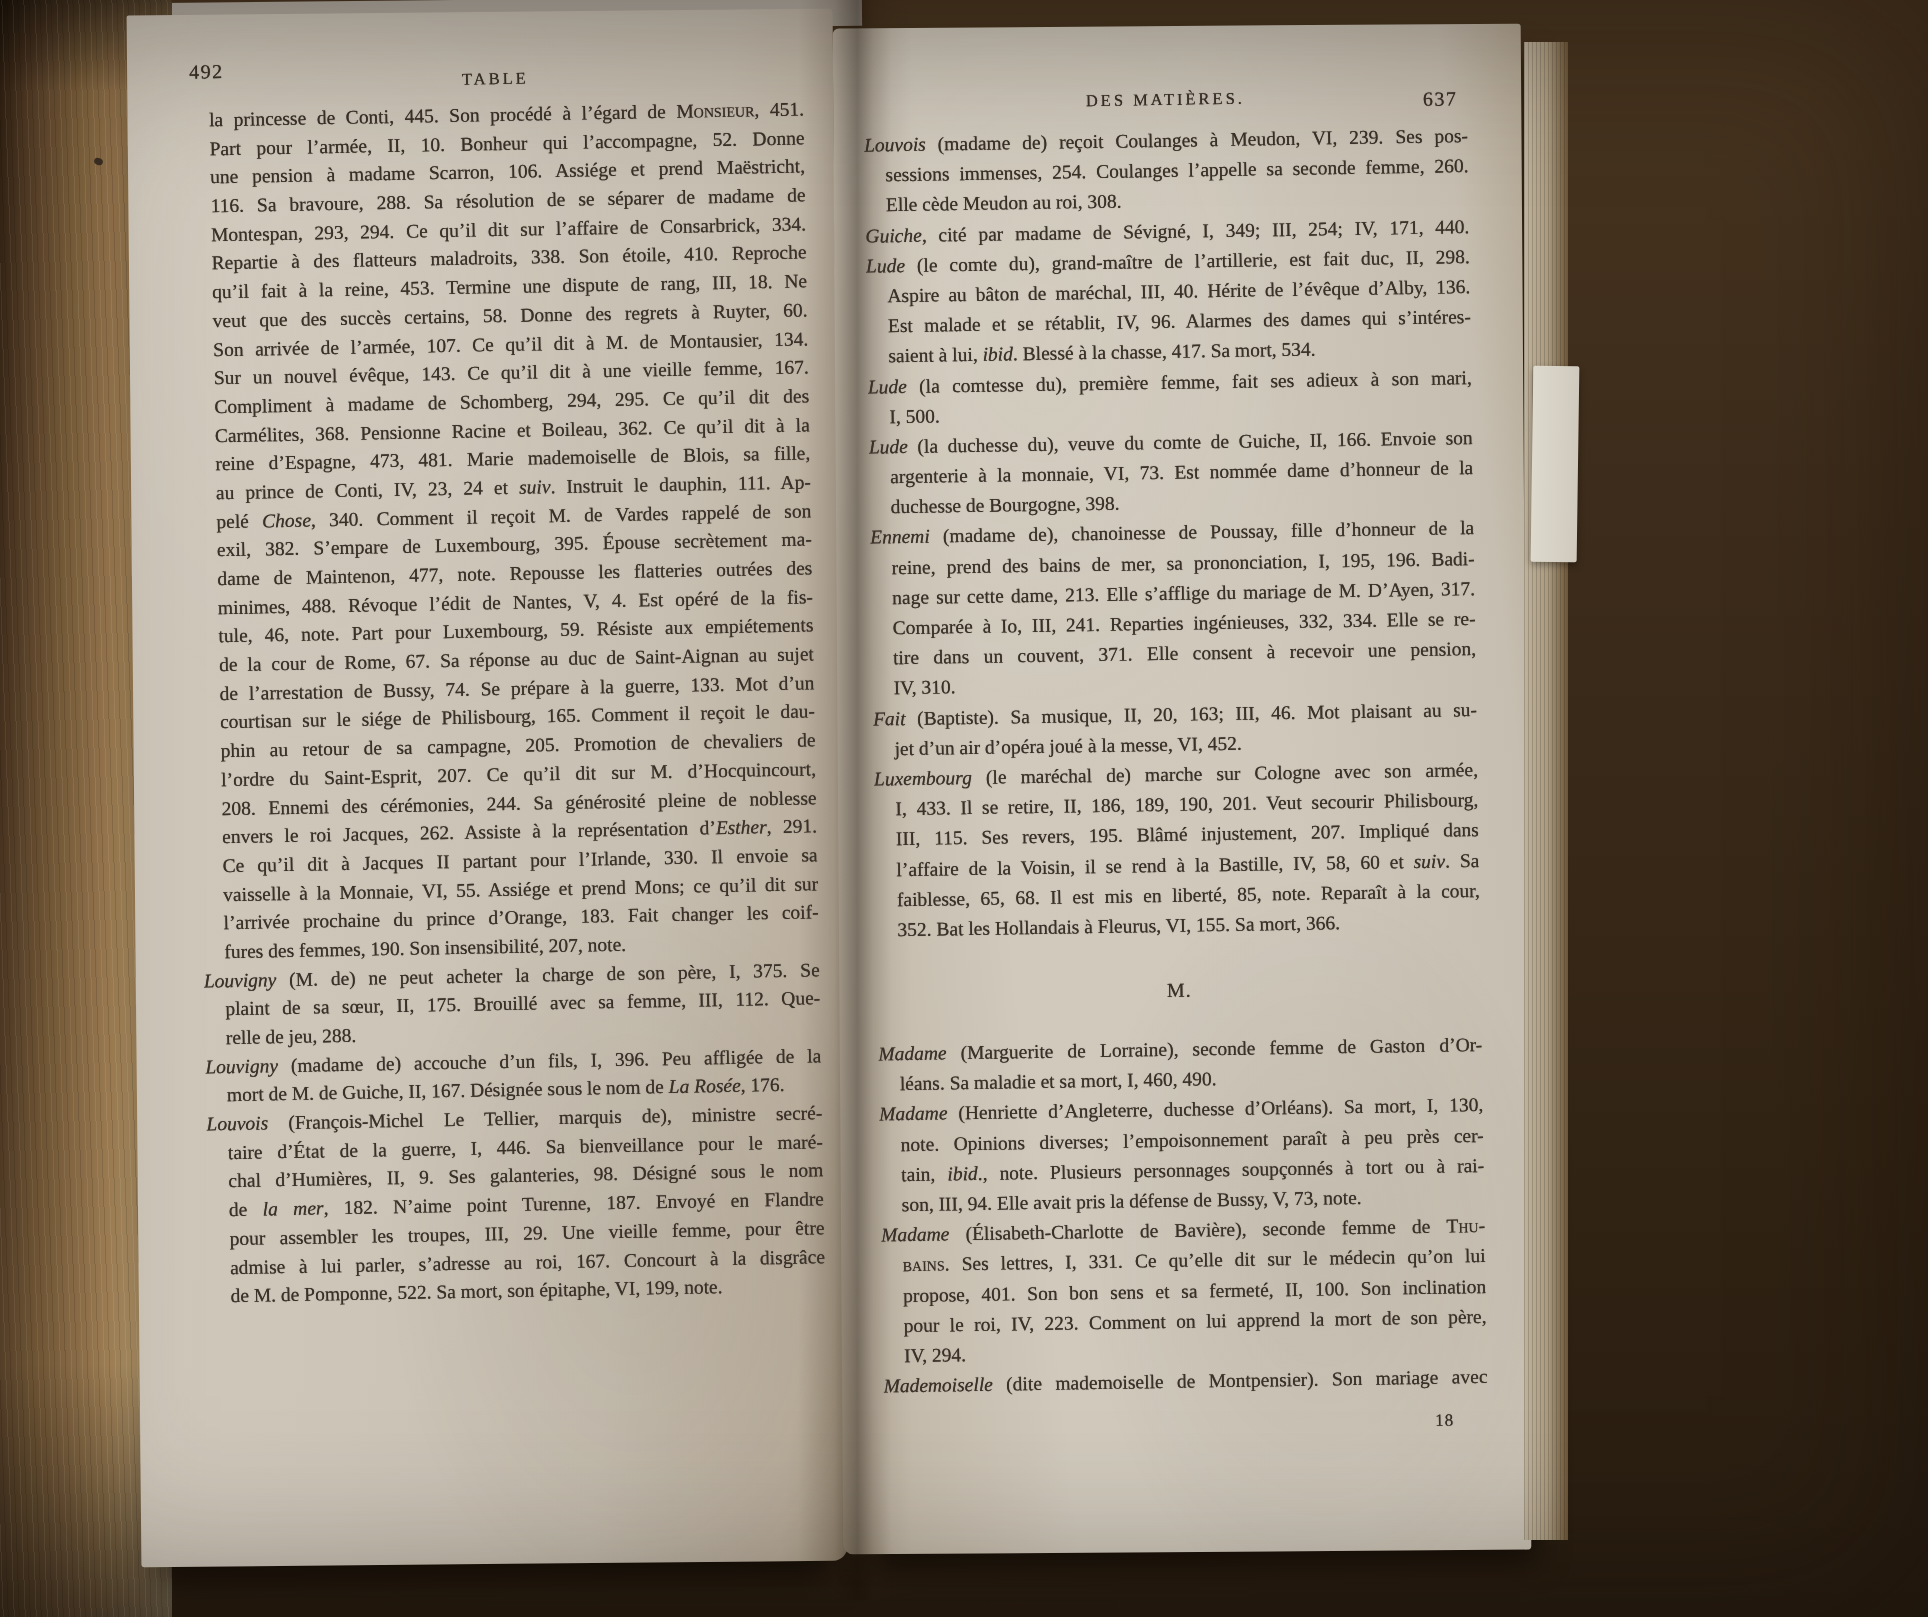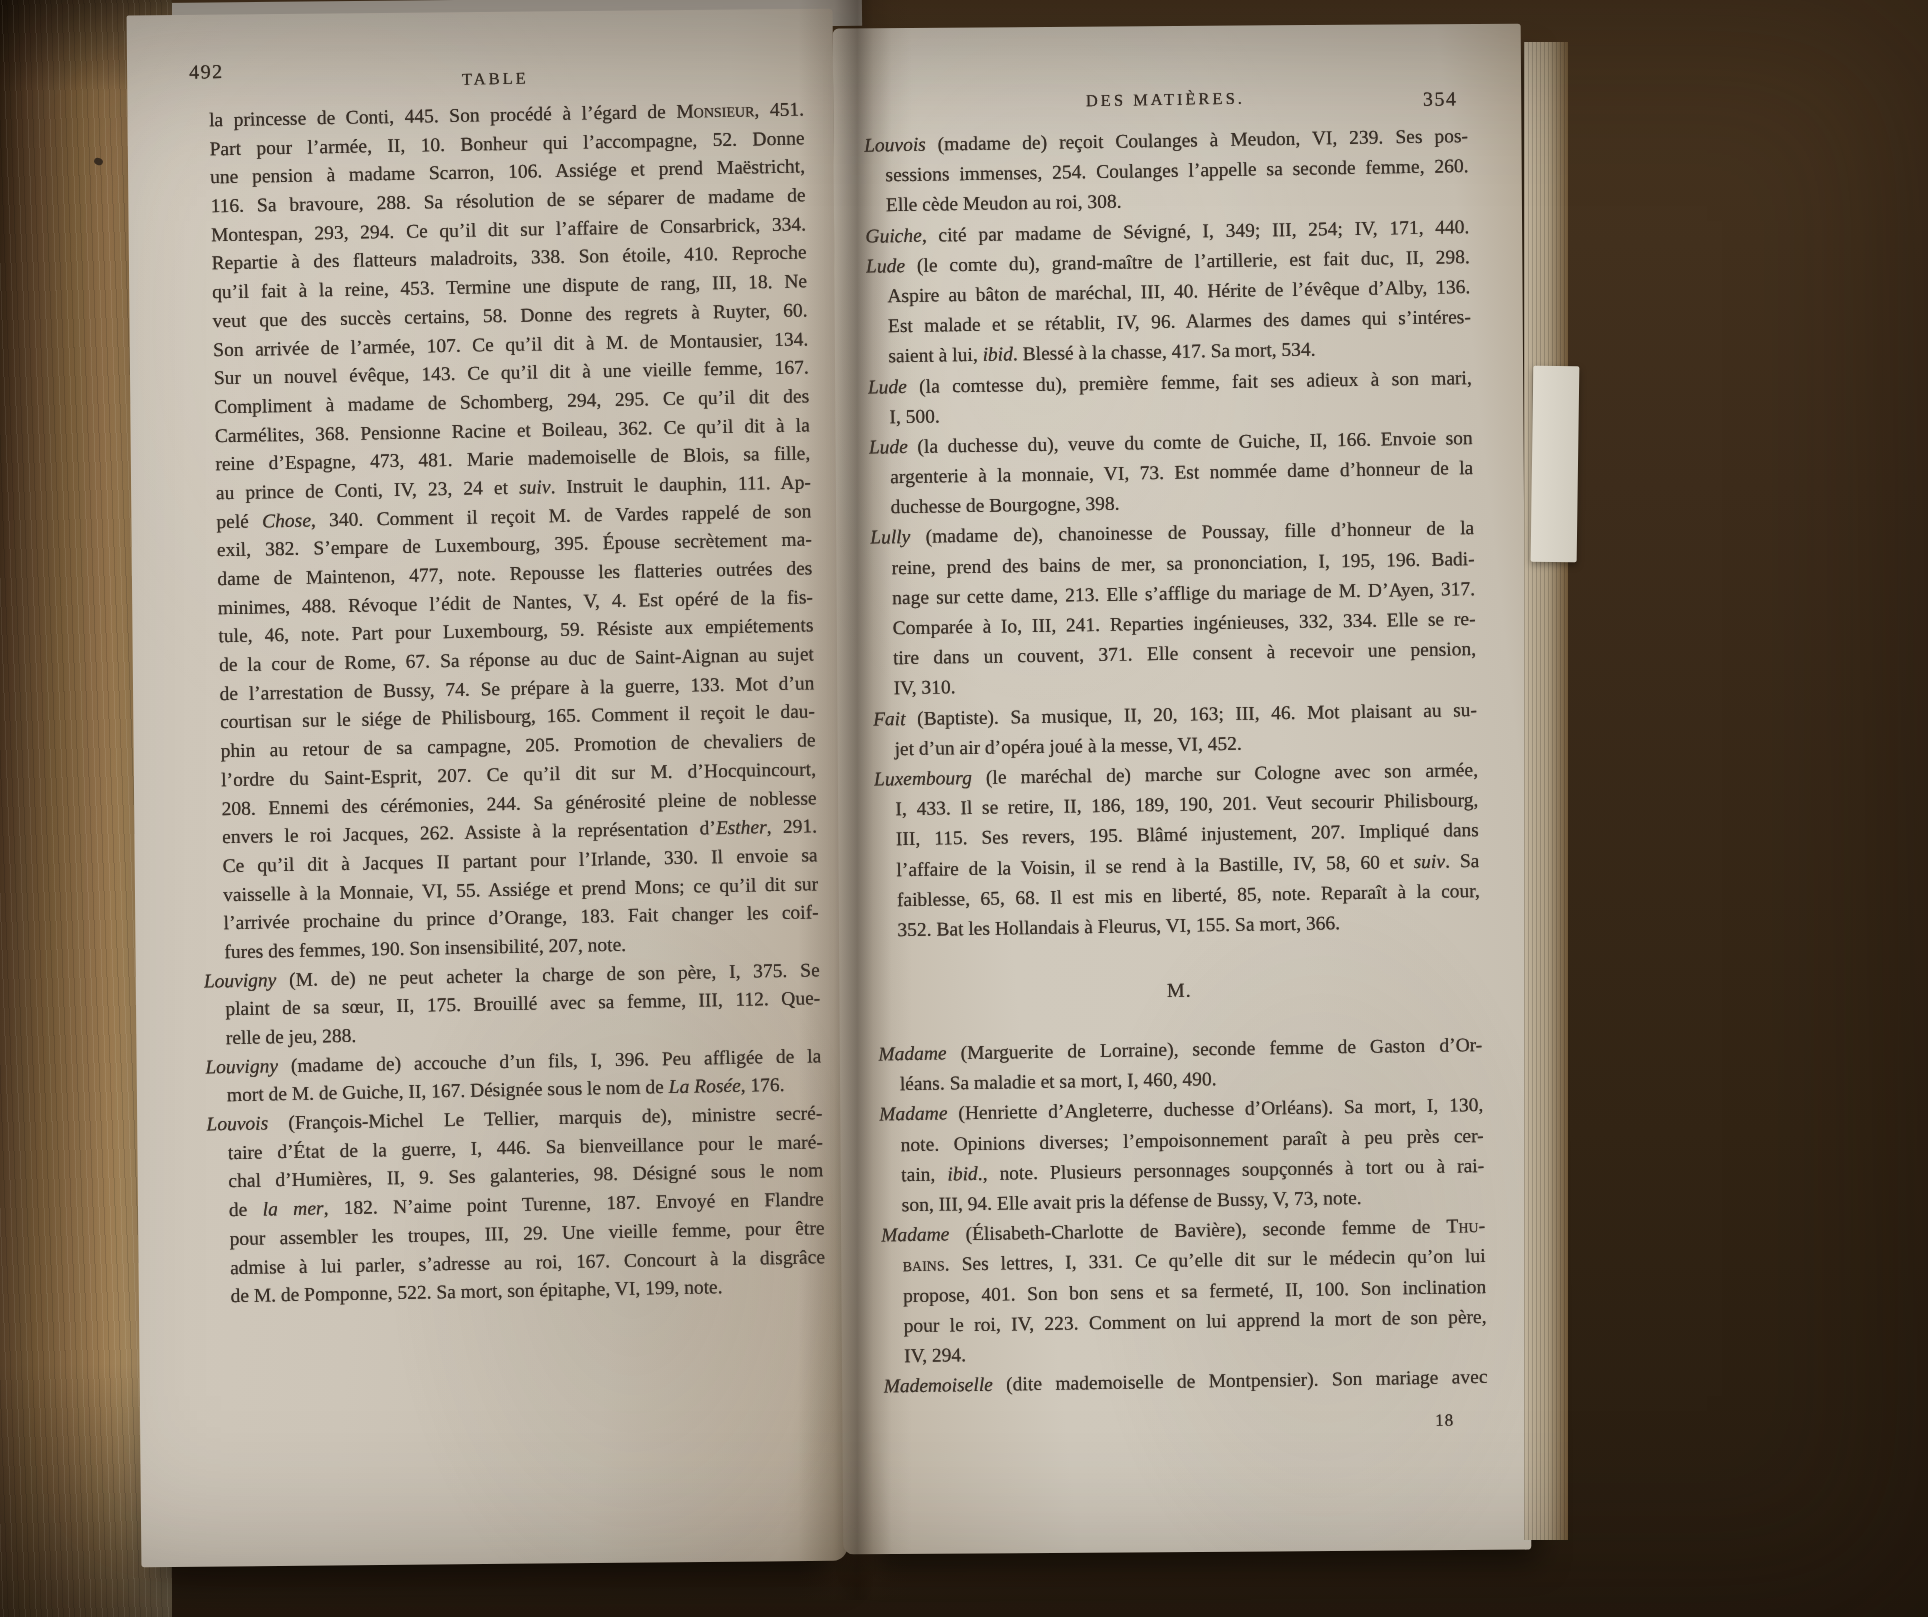--- a/index.html
+++ b/index.html
@@ -115,37 +115,37 @@
         <div class="ln cont">de <i>la mer</i>, 182. N’aime point Turenne, 187. Envoyé en Flandre</div>
         <div class="ln cont">pour assembler les troupes, III, 29. Une vieille femme, pour être</div>
         <div class="ln cont">admise à lui parler, s’adresse au roi, 167. Concourt à la disgrâce</div>
         <div class="ln cont last">de M. de Pomponne, 522. Sa mort, son épitaphe, VI, 199, note.</div>
       </div>
   </div>
 
   <div class="text text-right">
     <div class="hdr">
       <div class="runtitle">DES MATIÈRES.</div>
-      <span class="pagenum pn-right">354</span>
+      <span class="pagenum pn-right">637</span>
     </div>
     <div class="lines" id="lines-right">
         <div class="ln"><i>Louvois</i> (madame de) reçoit Coulanges à Meudon, VI, 239. Ses pos-</div>
         <div class="ln cont">sessions immenses, 254. Coulanges l’appelle sa seconde femme, 260.</div>
         <div class="ln cont last">Elle cède Meudon au roi, 308.</div>
         <div class="ln"><i>Guiche</i>, cité par madame de Sévigné, I, 349; III, 254; IV, 171, 440.</div>
         <div class="ln"><i>Lude</i> (le comte du), grand-maître de l’artillerie, est fait duc, II, 298.</div>
         <div class="ln cont">Aspire au bâton de maréchal, III, 40. Hérite de l’évêque d’Alby, 136.</div>
         <div class="ln cont">Est malade et se rétablit, IV, 96. Alarmes des dames qui s’intéres-</div>
         <div class="ln cont last">saient à lui, <i>ibid</i>. Blessé à la chasse, 417. Sa mort, 534.</div>
         <div class="ln"><i>Lude</i> (la comtesse du), première femme, fait ses adieux à son mari,</div>
         <div class="ln cont last">I, 500.</div>
         <div class="ln"><i>Lude</i> (la duchesse du), veuve du comte de Guiche, II, 166. Envoie son</div>
         <div class="ln cont">argenterie à la monnaie, VI, 73. Est nommée dame d’honneur de la</div>
         <div class="ln cont last">duchesse de Bourgogne, 398.</div>
-        <div class="ln"><i>Lully</i> (madame de), chanoinesse de Poussay, fille d’honneur de la</div>
+        <div class="ln"><i>Ennemi</i> (madame de), chanoinesse de Poussay, fille d’honneur de la</div>
         <div class="ln cont">reine, prend des bains de mer, sa prononciation, I, 195, 196. Badi-</div>
         <div class="ln cont">nage sur cette dame, 213. Elle s’afflige du mariage de M. D’Ayen, 317.</div>
         <div class="ln cont">Comparée à Io, III, 241. Reparties ingénieuses, 332, 334. Elle se re-</div>
         <div class="ln cont">tire dans un couvent, 371. Elle consent à recevoir une pension,</div>
         <div class="ln cont last">IV, 310.</div>
         <div class="ln"><i>Fait</i> (Baptiste). Sa musique, II, 20, 163; III, 46. Mot plaisant au su-</div>
         <div class="ln cont last">jet d’un air d’opéra joué à la messe, VI, 452.</div>
         <div class="ln"><i>Luxembourg</i> (le maréchal de) marche sur Cologne avec son armée,</div>
         <div class="ln cont">I, 433. Il se retire, II, 186, 189, 190, 201. Veut secourir Philisbourg,</div>
         <div class="ln cont">III, 115. Ses revers, 195. Blâmé injustement, 207. Impliqué dans</div>

